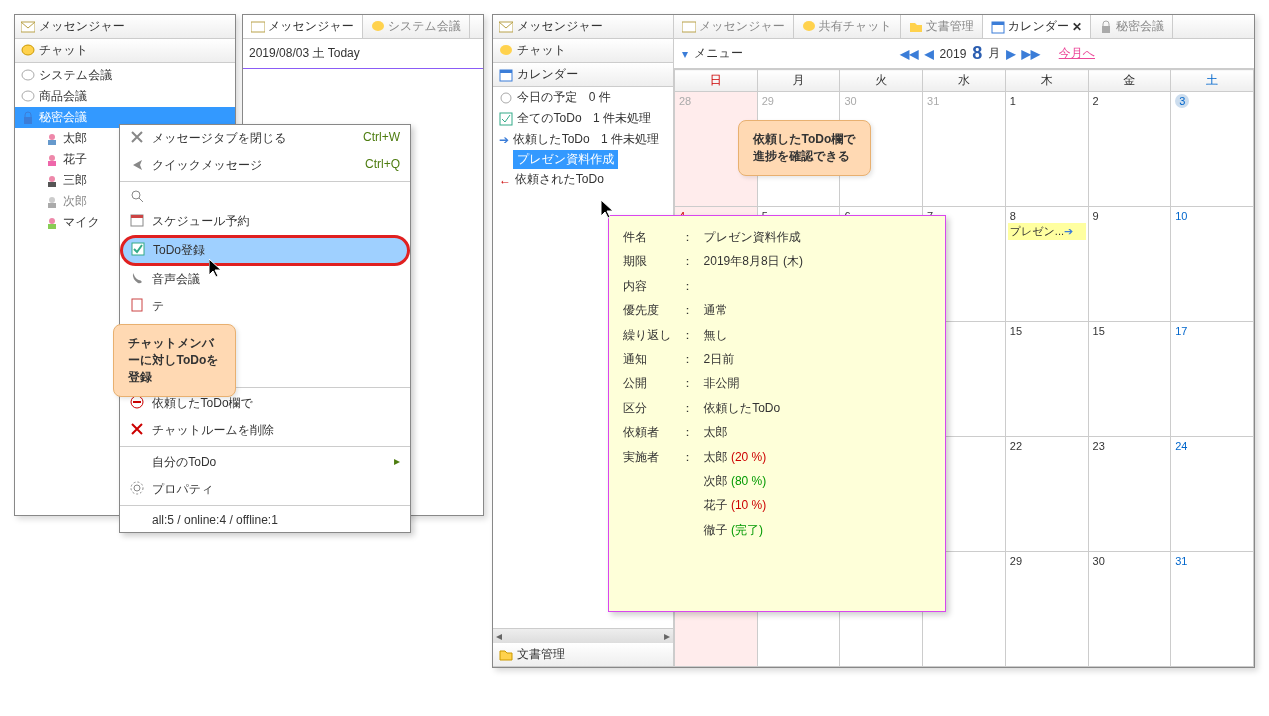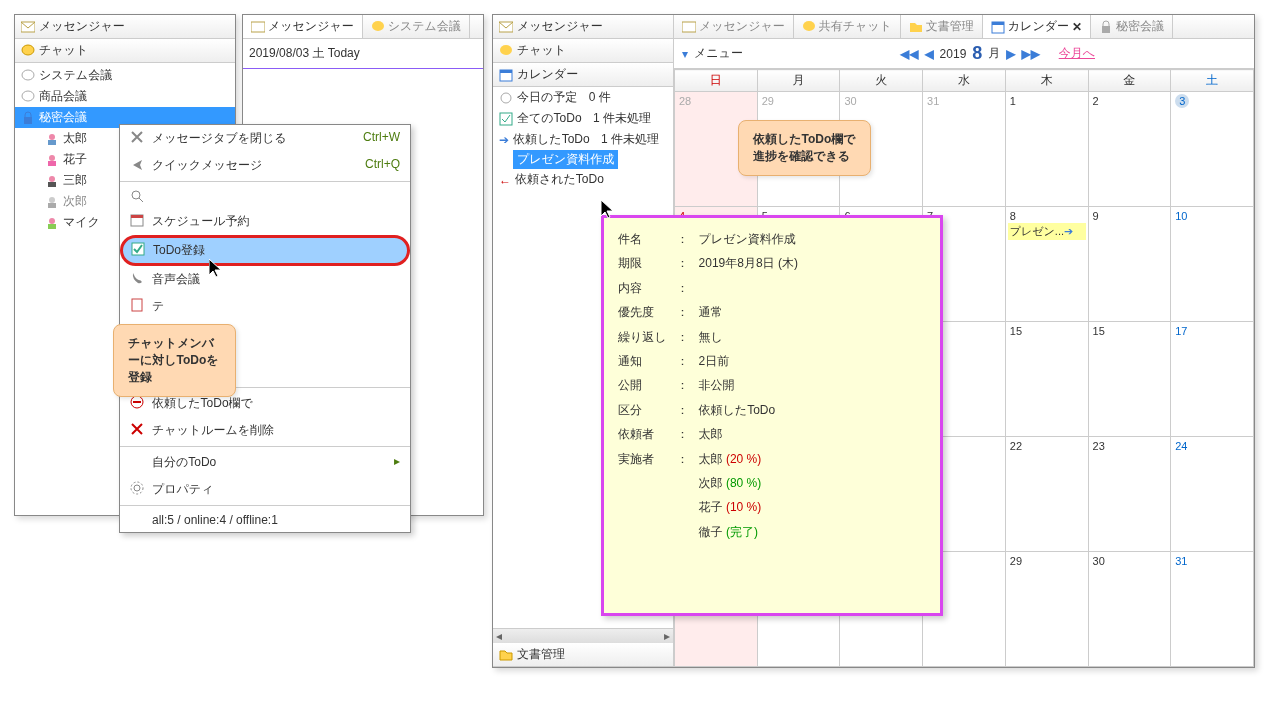--- a/index.html
+++ b/index.html
@@ -36,21 +36,21 @@
 .cal td{border:1px solid #ccc;height:110px;vertical-align:top;padding:2px;width:14.28%}
 .cal td .dnum{font-size:11px;padding:1px 2px}
 .cal td.sun{background:#ffecec}.cal td.sun .dnum{color:#c00}
 .cal td.sat .dnum{color:#06c}
 .cal td.other .dnum{color:#aaa}
 .cal td.today .dnum span{background:#cde;border-radius:50%;padding:1px 4px}
 .event{background:#ffffa0;font-size:11px;padding:1px 2px;white-space:nowrap;overflow:hidden}
 .arrow{color:#3b7dd8}
 .todo-item{padding:2px 6px;display:flex;align-items:center;gap:4px}
 .todo-sel{background:#3399ff;color:#fff;margin-left:20px;padding:1px 4px;display:inline-block}
-.tooltip{position:absolute;left:108px;top:200px;width:320px;background:#feffd9;border:3px solid #d946ef;box-shadow:3px 3px 6px rgba(0,0,0,.2);padding:8px;z-index:4;line-height:1.7}
+.tooltip{position:absolute;left:115px;top:200px;width:320px;background:#feffd9;border:1px solid #d946ef;box-shadow:3px 3px 6px rgba(0,0,0,.2);padding:8px;z-index:4;line-height:1.7}
 .tooltip table td{padding:1px 4px;vertical-align:top}
 .pct-20{color:#c00}.pct-80{color:#090}.pct-10{color:#c00}.pct-done{color:#090}
 .hscroll{height:14px;background:linear-gradient(#eee,#ddd);border-top:1px solid #ccc;display:flex;align-items:center}
 .hscroll .tri{width:12px;text-align:center;color:#666;cursor:pointer}
 .r-cluster{display:flex;position:relative;border:1px solid #888;box-shadow:3px 3px 6px rgba(0,0,0,.15)}
 .cursor{position:absolute;width:14px;height:20px;z-index:10}
 </style>
 </head>
 <body>
 

